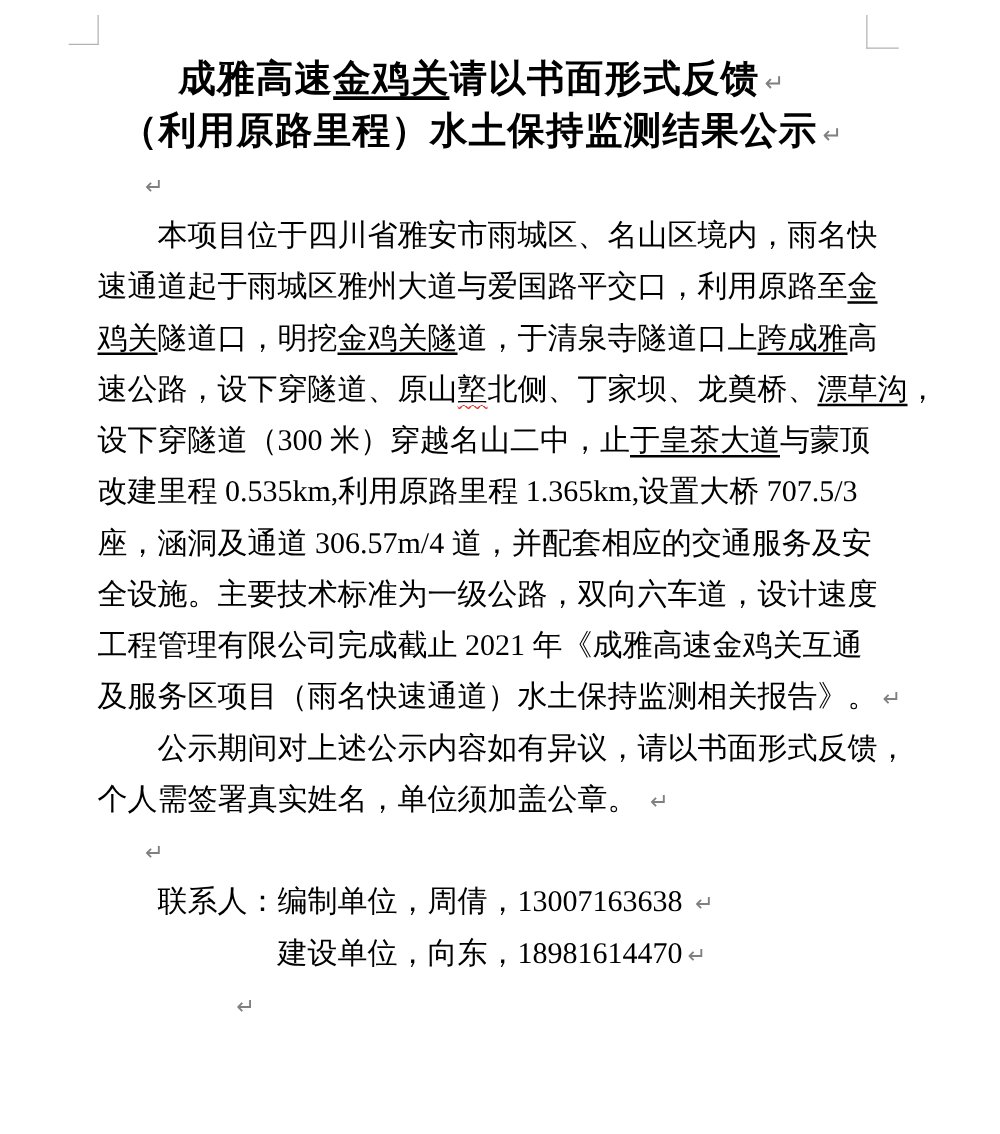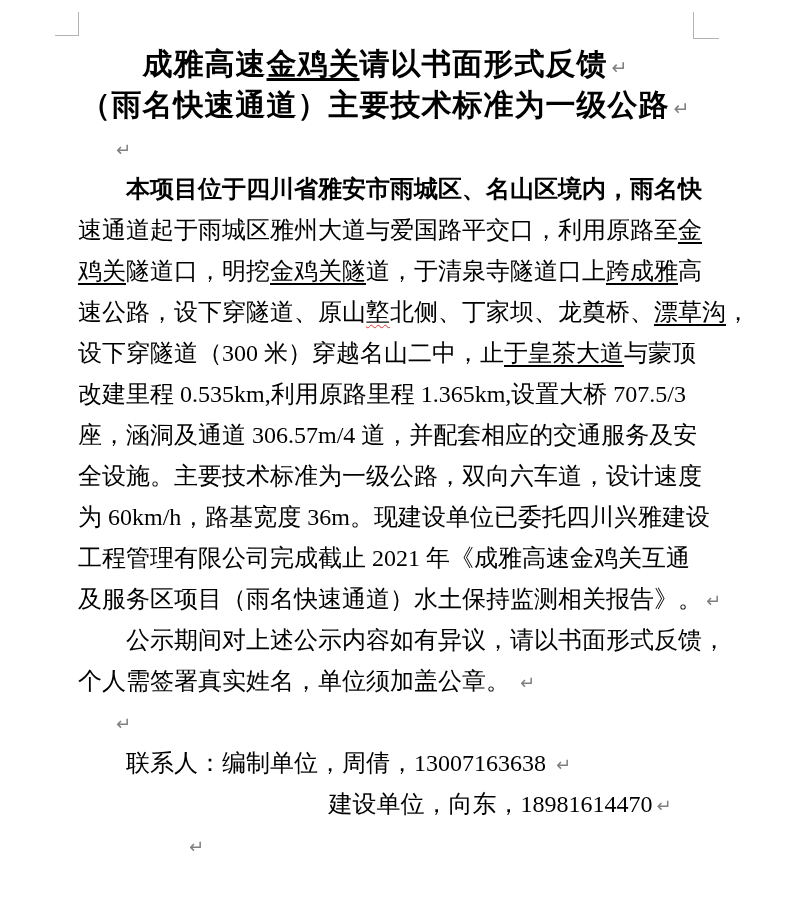--- a/index.html
+++ b/index.html
@@ -62,35 +62,34 @@
   .title-line .pilcrow{font-weight:normal;font-size:19px;}
 </style>
 </head>
 <body>
 
 <div class="page">
   <div class="crop crop-tl"></div>
   <div class="crop crop-tr"></div>
   <div class="title-block">
       <div class="title-line"><span>成雅高速</span><span class="sq-green">金鸡关</span><span>请以书面形式反馈</span><span class="pilcrow">↵</span></div>
-      <div class="title-line"><span>（雨名快速通道）主要技术标准为一级公路</span><span class="pilcrow">↵</span></div>
+      <div class="title-line"><span>（利用原路里程）水土保持监测结果公示</span><span class="pilcrow">↵</span></div>
     </div>
   <div class="body-block">
       <div class="tline" style="padding-left: 34px;"><span class="pilcrow">↵</span></div>
-      <div class="tline" style="padding-left: 48px; font-weight: bold;"><span>本项目位于四川省雅安市雨城区、名山区境内，雨名快</span></div>
+      <div class="tline" style="padding-left: 48px;"><span>本项目位于四川省雅安市雨城区、名山区境内，雨名快</span></div>
       <div class="tline"><span>速通道起于雨城区雅州大道与爱国路平交口，利用原路至</span><span class="sq-green">金</span></div>
       <div class="tline"><span class="sq-green">鸡关</span><span>隧道口，明挖</span><span class="sq-green">金鸡关隧</span><span>道，于清泉寺隧道口上</span><span class="sq-green">跨成雅</span><span>高</span></div>
       <div class="tline"><span>速公路，设下穿隧道、原山</span><span class="sq-red">墪</span><span>北侧、丁家坝、龙奠桥、</span><span class="sq-green">漂草沟</span><span>，</span></div>
       <div class="tline"><span>设下穿隧道（300 米）穿越名山二中，止</span><span class="sq-green">于皇茶大道</span><span>与蒙顶</span></div>
       <div class="tline"><span>改建里程 0.535km,利用原路里程 1.365km,设置大桥 707.5/3</span></div>
       <div class="tline"><span>座，涵洞及通道 306.57m/4 道，并配套相应的交通服务及安</span></div>
       <div class="tline"><span>全设施。主要技术标准为一级公路，双向六车道，设计速度</span></div>
-      <div class="tline"><span>为 60km/h，路基宽度 36m。现建设单位已委托四川兴雅建设</span></div>
       <div class="tline"><span>工程管理有限公司完成截止 2021 年《成雅高速金鸡关互通</span></div>
       <div class="tline"><span>及服务区项目（雨名快速通道）水土保持监测相关报告》。</span><span class="pilcrow">↵</span></div>
       <div class="tline" style="padding-left: 48px;"><span>公示期间对上述公示内容如有异议，请以书面形式反馈，</span></div>
       <div class="tline"><span>个人需签署真实姓名，单位须加盖公章。 </span><span class="pilcrow">↵</span></div>
       <div class="tline" style="padding-left: 34px;"><span class="pilcrow">↵</span></div>
       <div class="tline" style="padding-left: 48px;"><span>联系人：编制单位，周倩，13007163638 </span><span class="pilcrow">↵</span></div>
-      <div class="tline" style="padding-left: 144px; text-align: center;"><span>建设单位，向东，18981614470</span><span class="pilcrow">↵</span></div>
+      <div class="tline" style="padding-left: 144px;"><span>建设单位，向东，18981614470</span><span class="pilcrow">↵</span></div>
       <div class="tline" style="padding-left: 107px;"><span class="pilcrow">↵</span></div>
     </div>
 </div>
 
 </body></html>

